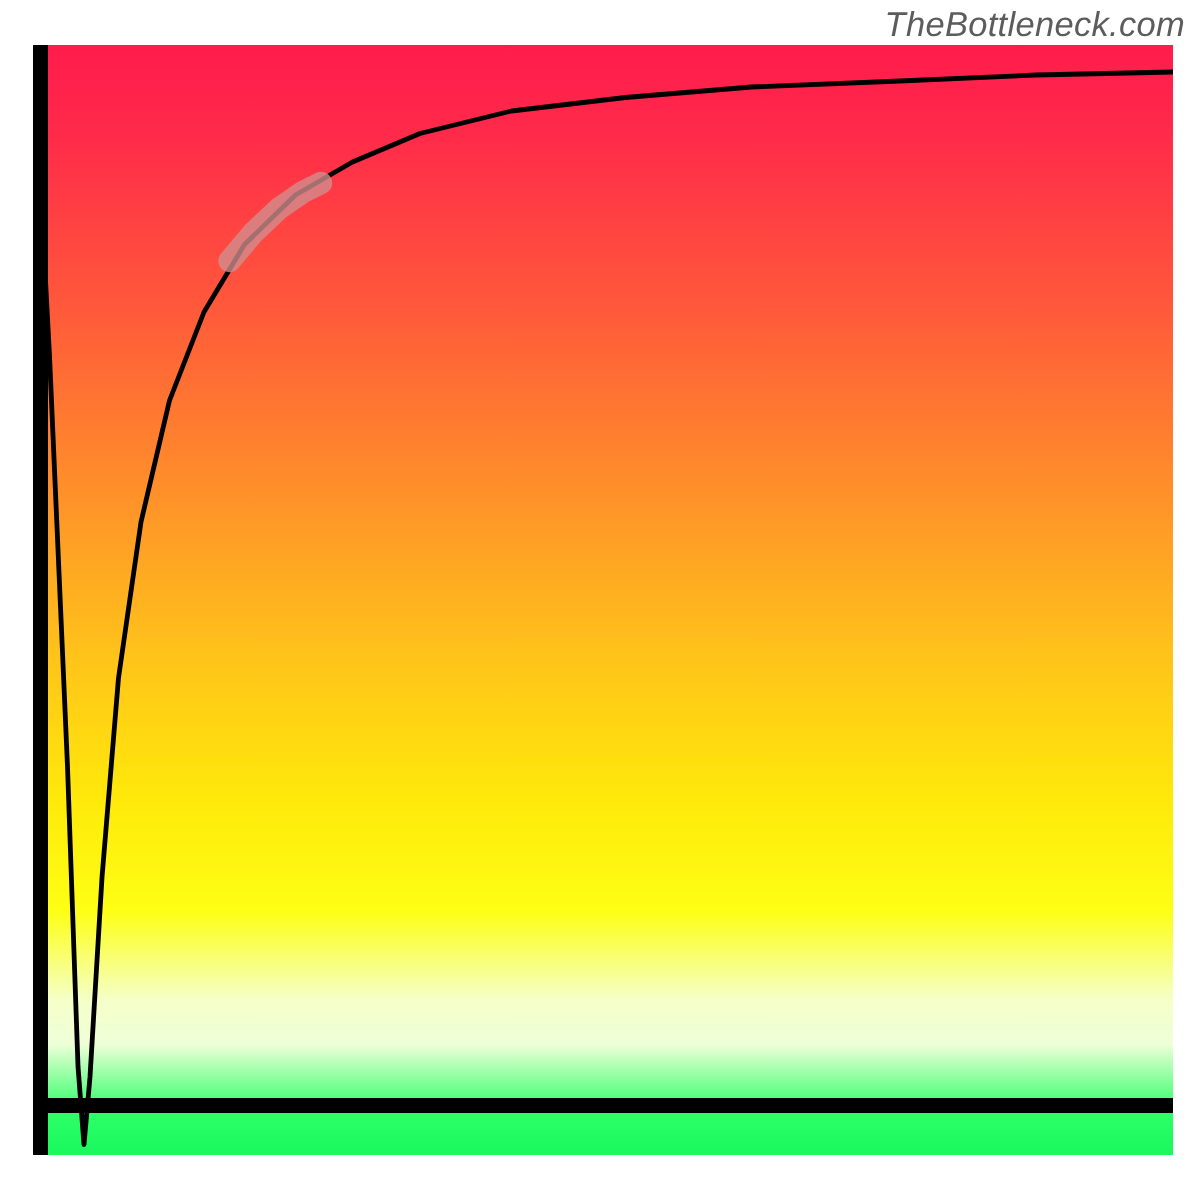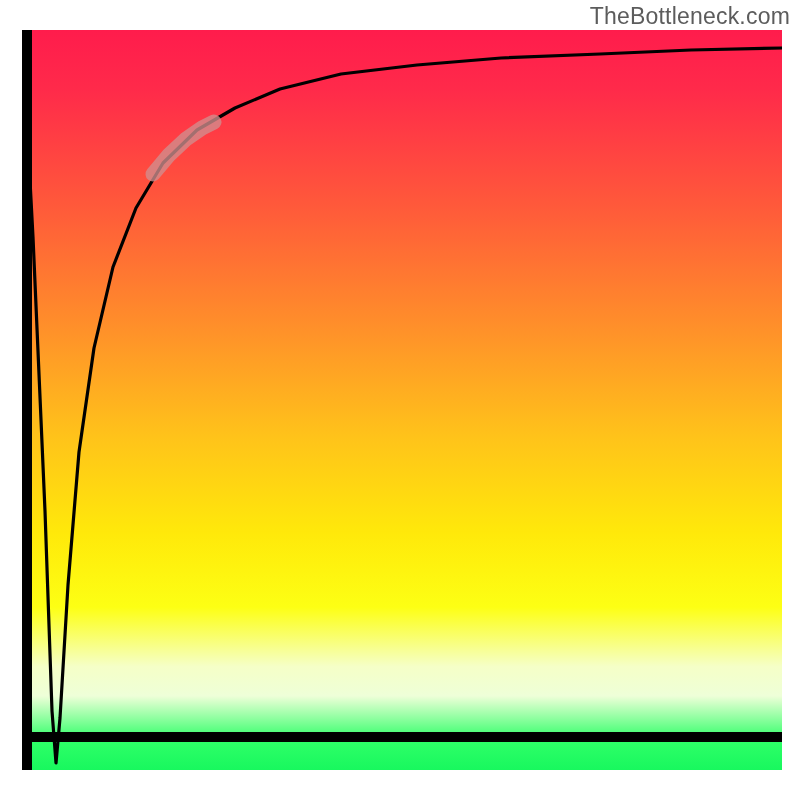--- a/index.html
+++ b/index.html
@@ -8,20 +8,21 @@
     width: 800px;
     height: 800px;
     overflow: hidden;
     font-family: Arial, Helvetica, sans-serif;
     background: #ffffff;
   }
   .canvas {
     position: relative;
     width: 800px;
     height: 772px;
+    font-style: italic;
   }
   .attribution {
     position: absolute;
     top: 3px;
     right: 10px;
     font-size: 23px;
     color: #5c5c5c;
     letter-spacing: 0.2px;
     font-weight: 400;
     z-index: 5;

